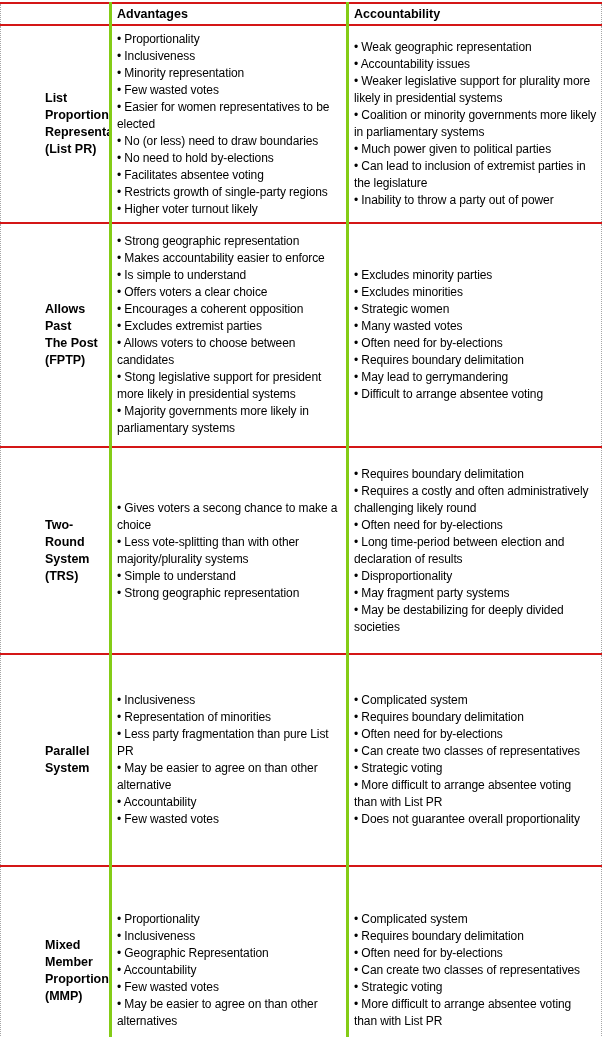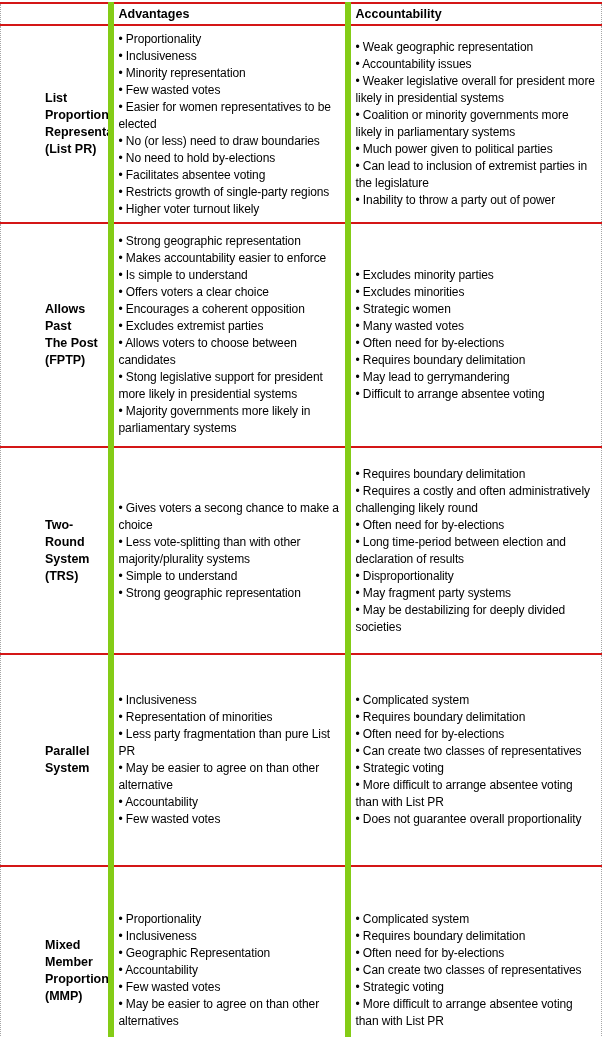--- a/index.html
+++ b/index.html
@@ -28,21 +28,21 @@
   col.c2 { width: 237px; }
   col.c3 { width: 254px; }
   tr.hdr {
     border-bottom: 2px solid #d41616;
   }
   tr.body-row {
     border-bottom: 2px solid #d41616;
   }
   tr.body-row:last-child { border-bottom: none; }
   th, td {
-    border-left: 6px solid #84cc16;
+    border-left: 3px solid #84cc16;
     font-weight: normal;
     text-align: left;
     vertical-align: middle;
     overflow: hidden;
   }
   th:first-child, td:first-child { border-left: none; }
   tr.hdr th {
     height: 19px;
     font-weight: bold;
     font-size: 12.5px;
@@ -105,21 +105,21 @@
           <div class="bullet-item">• Easier for women representatives to be elected</div>
           <div class="bullet-item">• No (or less) need to draw boundaries</div>
           <div class="bullet-item">• No need to hold by-elections</div>
           <div class="bullet-item">• Facilitates absentee voting</div>
           <div class="bullet-item">• Restricts growth of single-party regions</div>
           <div class="bullet-item">• Higher voter turnout likely</div>
         </td>
         <td class="list-cell">
           <div class="bullet-item">• Weak geographic representation</div>
           <div class="bullet-item">• Accountability issues</div>
-          <div class="bullet-item">• Weaker legislative overall for president more likely in presidential systems</div>
+          <div class="bullet-item">• Weaker legislative support for plurality more likely in presidential systems</div>
           <div class="bullet-item">• Coalition or minority governments more likely in parliamentary systems</div>
           <div class="bullet-item">• Much power given to political parties</div>
           <div class="bullet-item">• Can lead to inclusion of extremist parties in the legislature</div>
           <div class="bullet-item">• Inability to throw a party out of power</div>
         </td>
       </tr>
       <tr class="body-row">
         <td class="label-cell">
           <span class="label-line">Allows Past</span>
           <span class="label-line">The Post (FPTP)</span>

